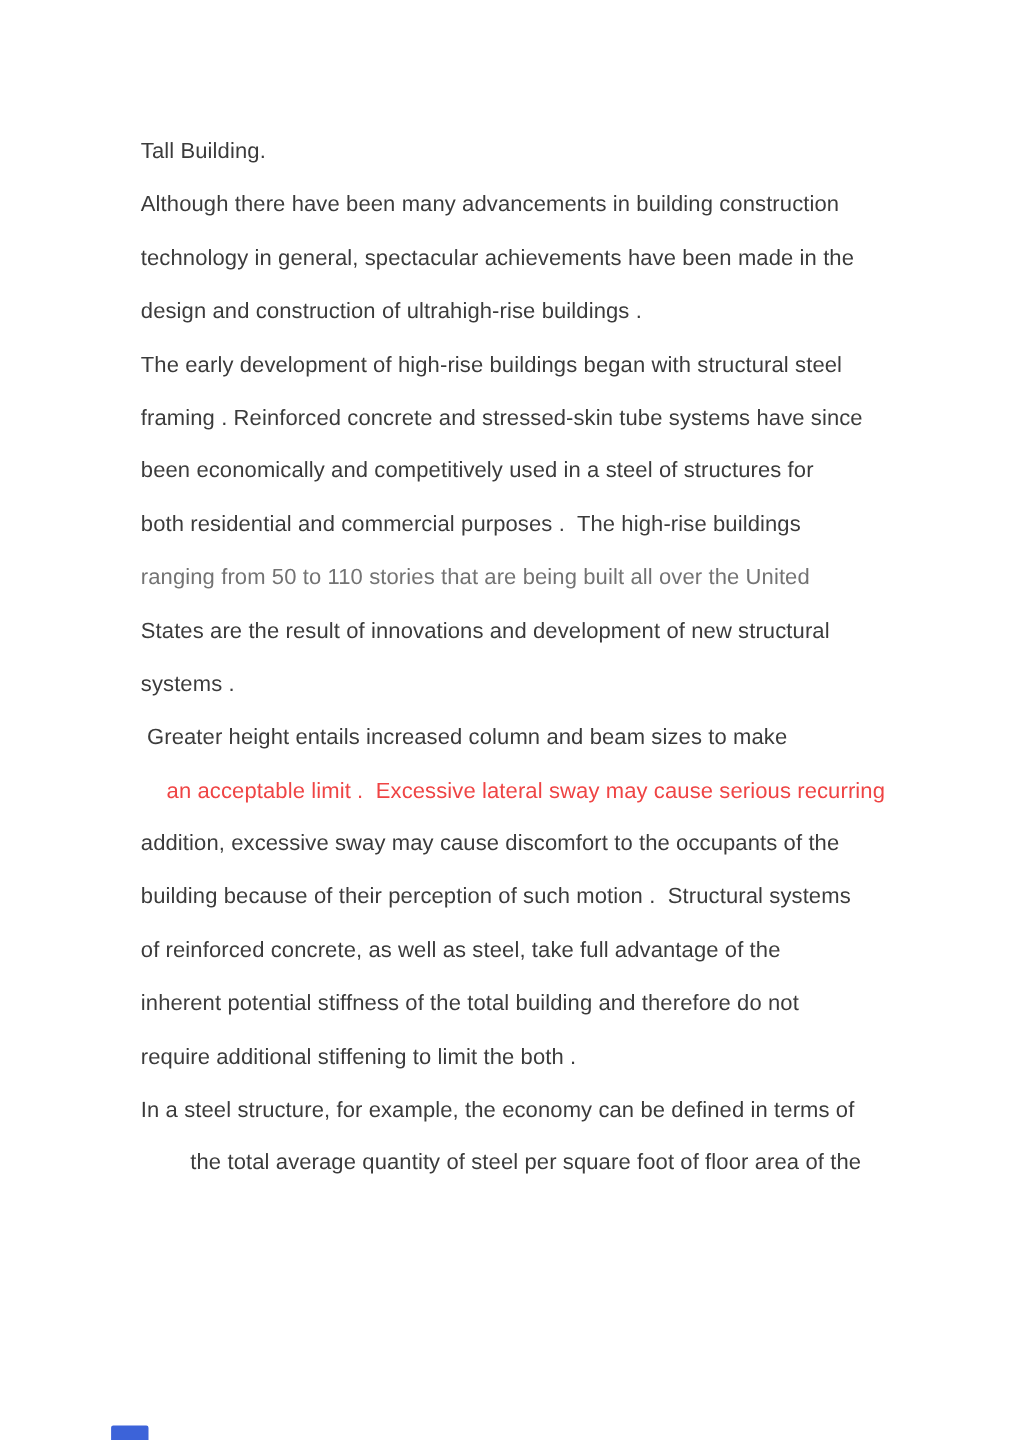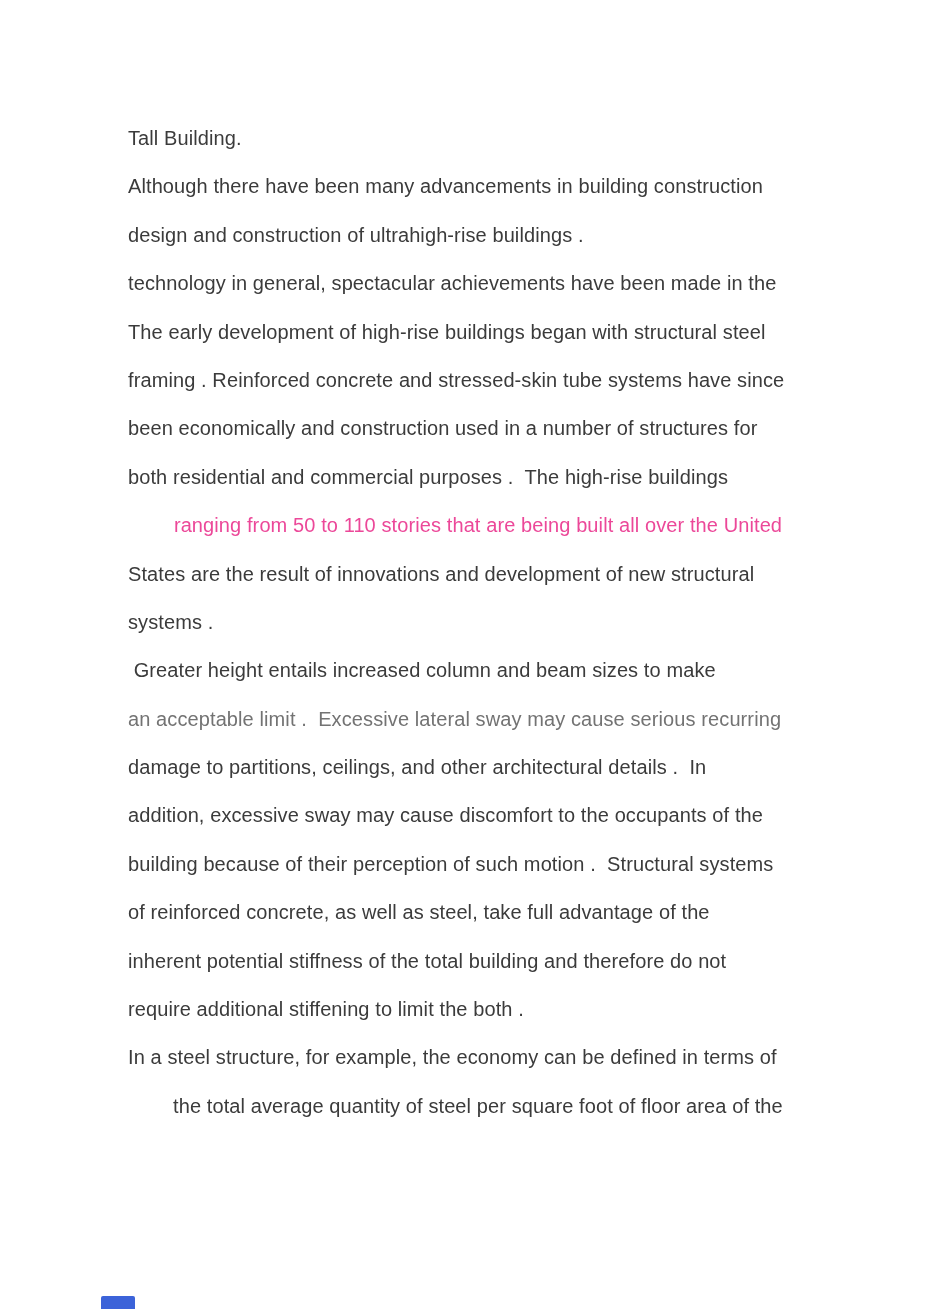--- a/index.html
+++ b/index.html
@@ -55,36 +55,35 @@
 </head>
 <body>
 
 <div class="page">
   <div class="document-body" id="document-body">
       <div class="paragraph">
         <div class="text-line" style="color: rgb(59, 59, 59);">Tall Building.</div>
       </div>
       <div class="paragraph">
         <div class="text-line" style="color: rgb(59, 59, 59);">Although there have been many advancements in building construction</div>
+        <div class="text-line" style="color: rgb(59, 59, 59);">technology in general, spectacular achievements have been made in the</div>
         <div class="text-line" style="color: rgb(59, 59, 59);">design and construction of ultrahigh-rise buildings .</div>
-        <div class="text-line" style="color: rgb(59, 59, 59);">technology in general, spectacular achievements have been made in the</div>
       </div>
       <div class="paragraph">
         <div class="text-line" style="color: rgb(59, 59, 59);">The early development of high-rise buildings began with structural steel</div>
         <div class="text-line" style="color: rgb(59, 59, 59);">framing . Reinforced concrete and stressed-skin tube systems have since</div>
-        <div class="text-line" style="color: rgb(59, 59, 59);">been economically and construction used in a number of structures for</div>
+        <div class="text-line" style="color: rgb(59, 59, 59);">been economically and competitively used in a steel of structures for</div>
         <div class="text-line" style="color: rgb(59, 59, 59);">both residential and commercial purposes .  The high-rise buildings</div>
-        <div class="text-line" style="color: #ec4899; text-align: center;">ranging from 50 to 110 stories that are being built all over the United</div>
+        <div class="text-line" style="color: #737373;">ranging from 50 to 110 stories that are being built all over the United</div>
         <div class="text-line" style="color: rgb(59, 59, 59);">States are the result of innovations and development of new structural</div>
         <div class="text-line" style="color: rgb(59, 59, 59);">systems .</div>
       </div>
       <div class="paragraph">
         <div class="text-line" style="color: rgb(59, 59, 59);"> Greater height entails increased column and beam sizes to make</div>
-        <div class="text-line" style="color: #737373;">an acceptable limit .  Excessive lateral sway may cause serious recurring</div>
-        <div class="text-line" style="color: rgb(59, 59, 59);">damage to partitions, ceilings, and other architectural details .  In</div>
+        <div class="text-line" style="color: #ef4444; text-align: center;">an acceptable limit .  Excessive lateral sway may cause serious recurring</div>
         <div class="text-line" style="color: rgb(59, 59, 59);">addition, excessive sway may cause discomfort to the occupants of the</div>
         <div class="text-line" style="color: rgb(59, 59, 59);">building because of their perception of such motion .  Structural systems</div>
         <div class="text-line" style="color: rgb(59, 59, 59);">of reinforced concrete, as well as steel, take full advantage of the</div>
         <div class="text-line" style="color: rgb(59, 59, 59);">inherent potential stiffness of the total building and therefore do not</div>
         <div class="text-line" style="color: rgb(59, 59, 59);">require additional stiffening to limit the both .</div>
       </div>
       <div class="paragraph">
         <div class="text-line" style="color: rgb(59, 59, 59);">In a steel structure, for example, the economy can be defined in terms of</div>
         <div class="text-line" style="color: rgb(59, 59, 59); margin-left: 45px;">the total average quantity of steel per square foot of floor area of the</div>
       </div>

